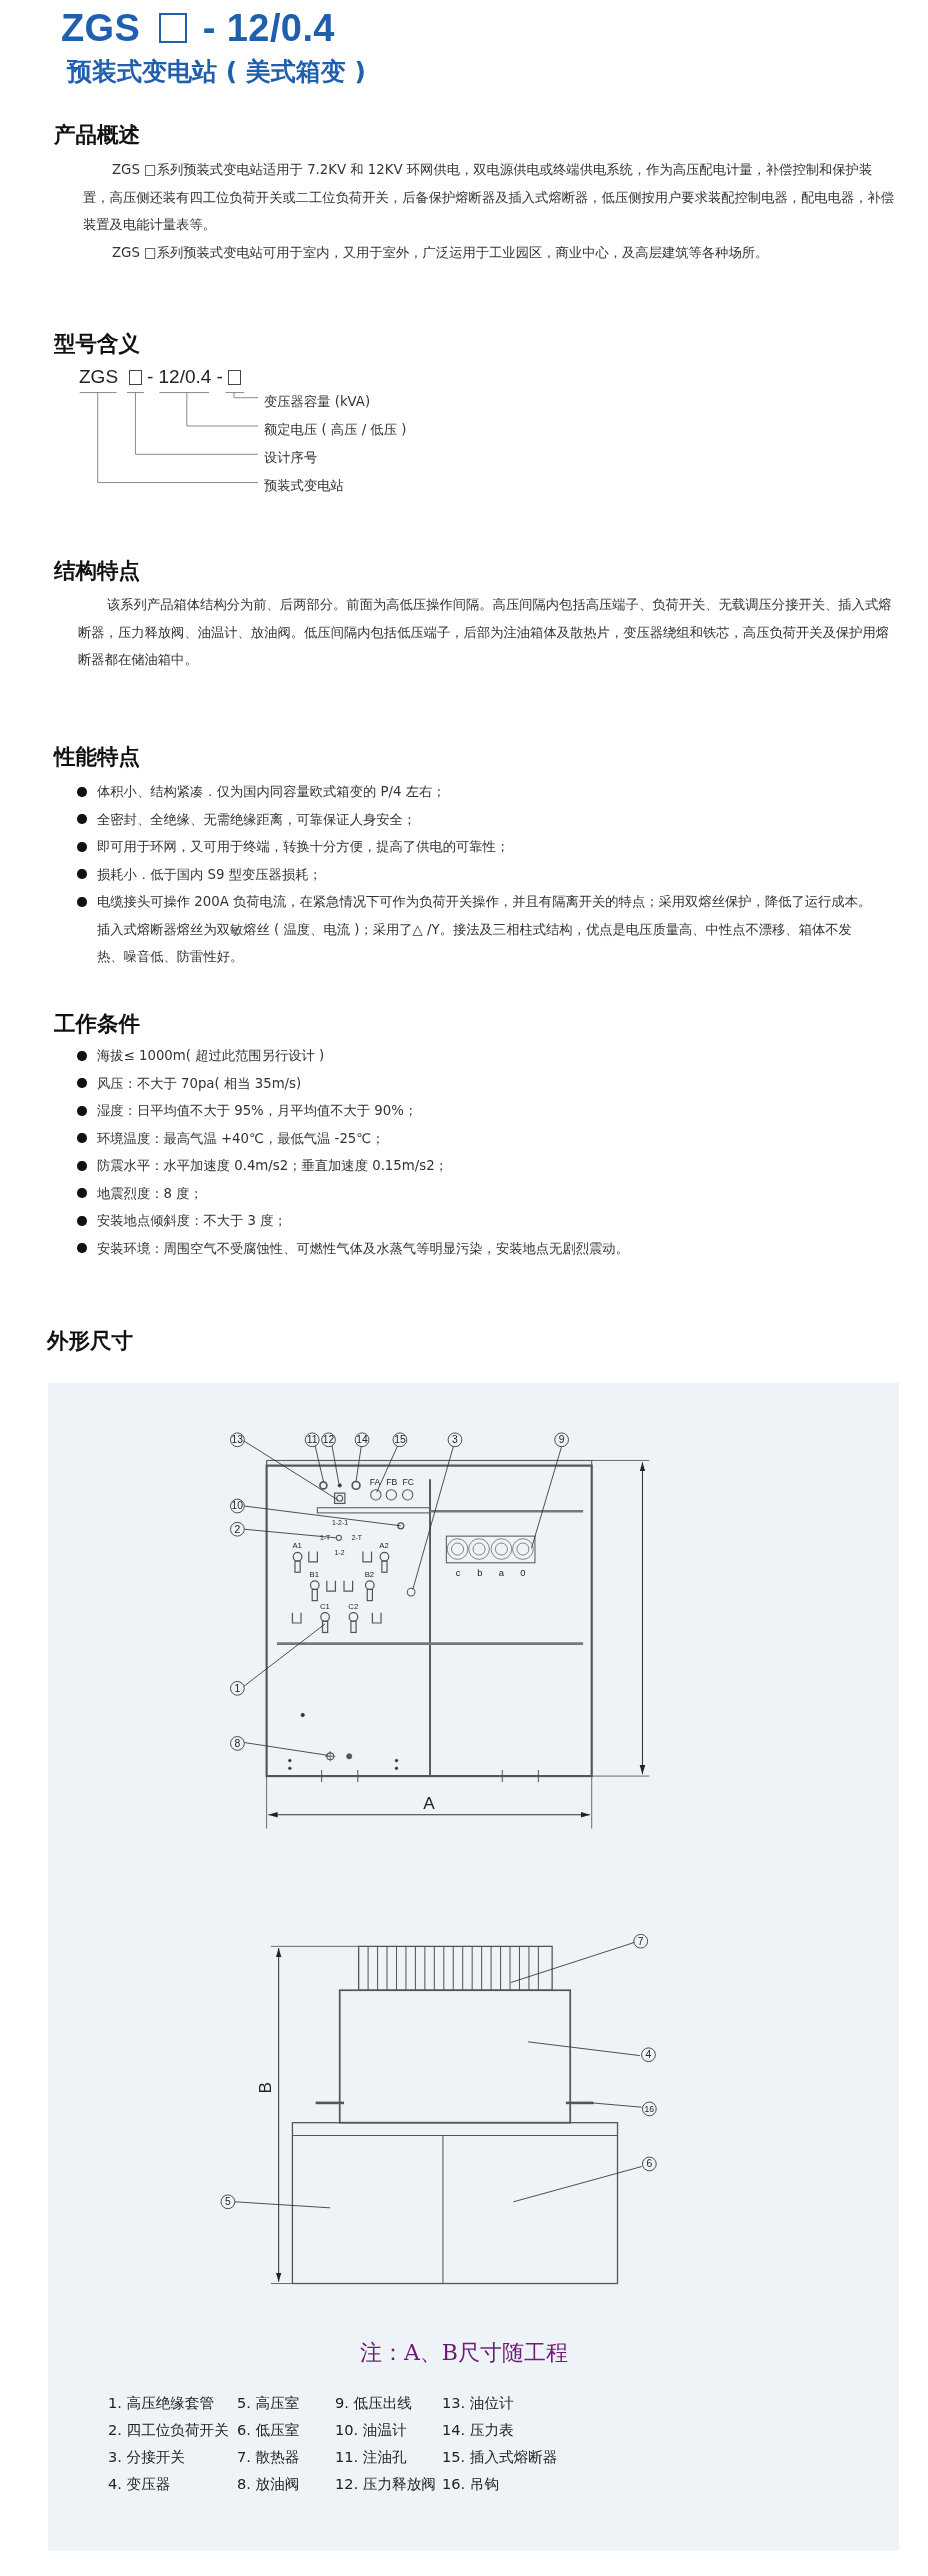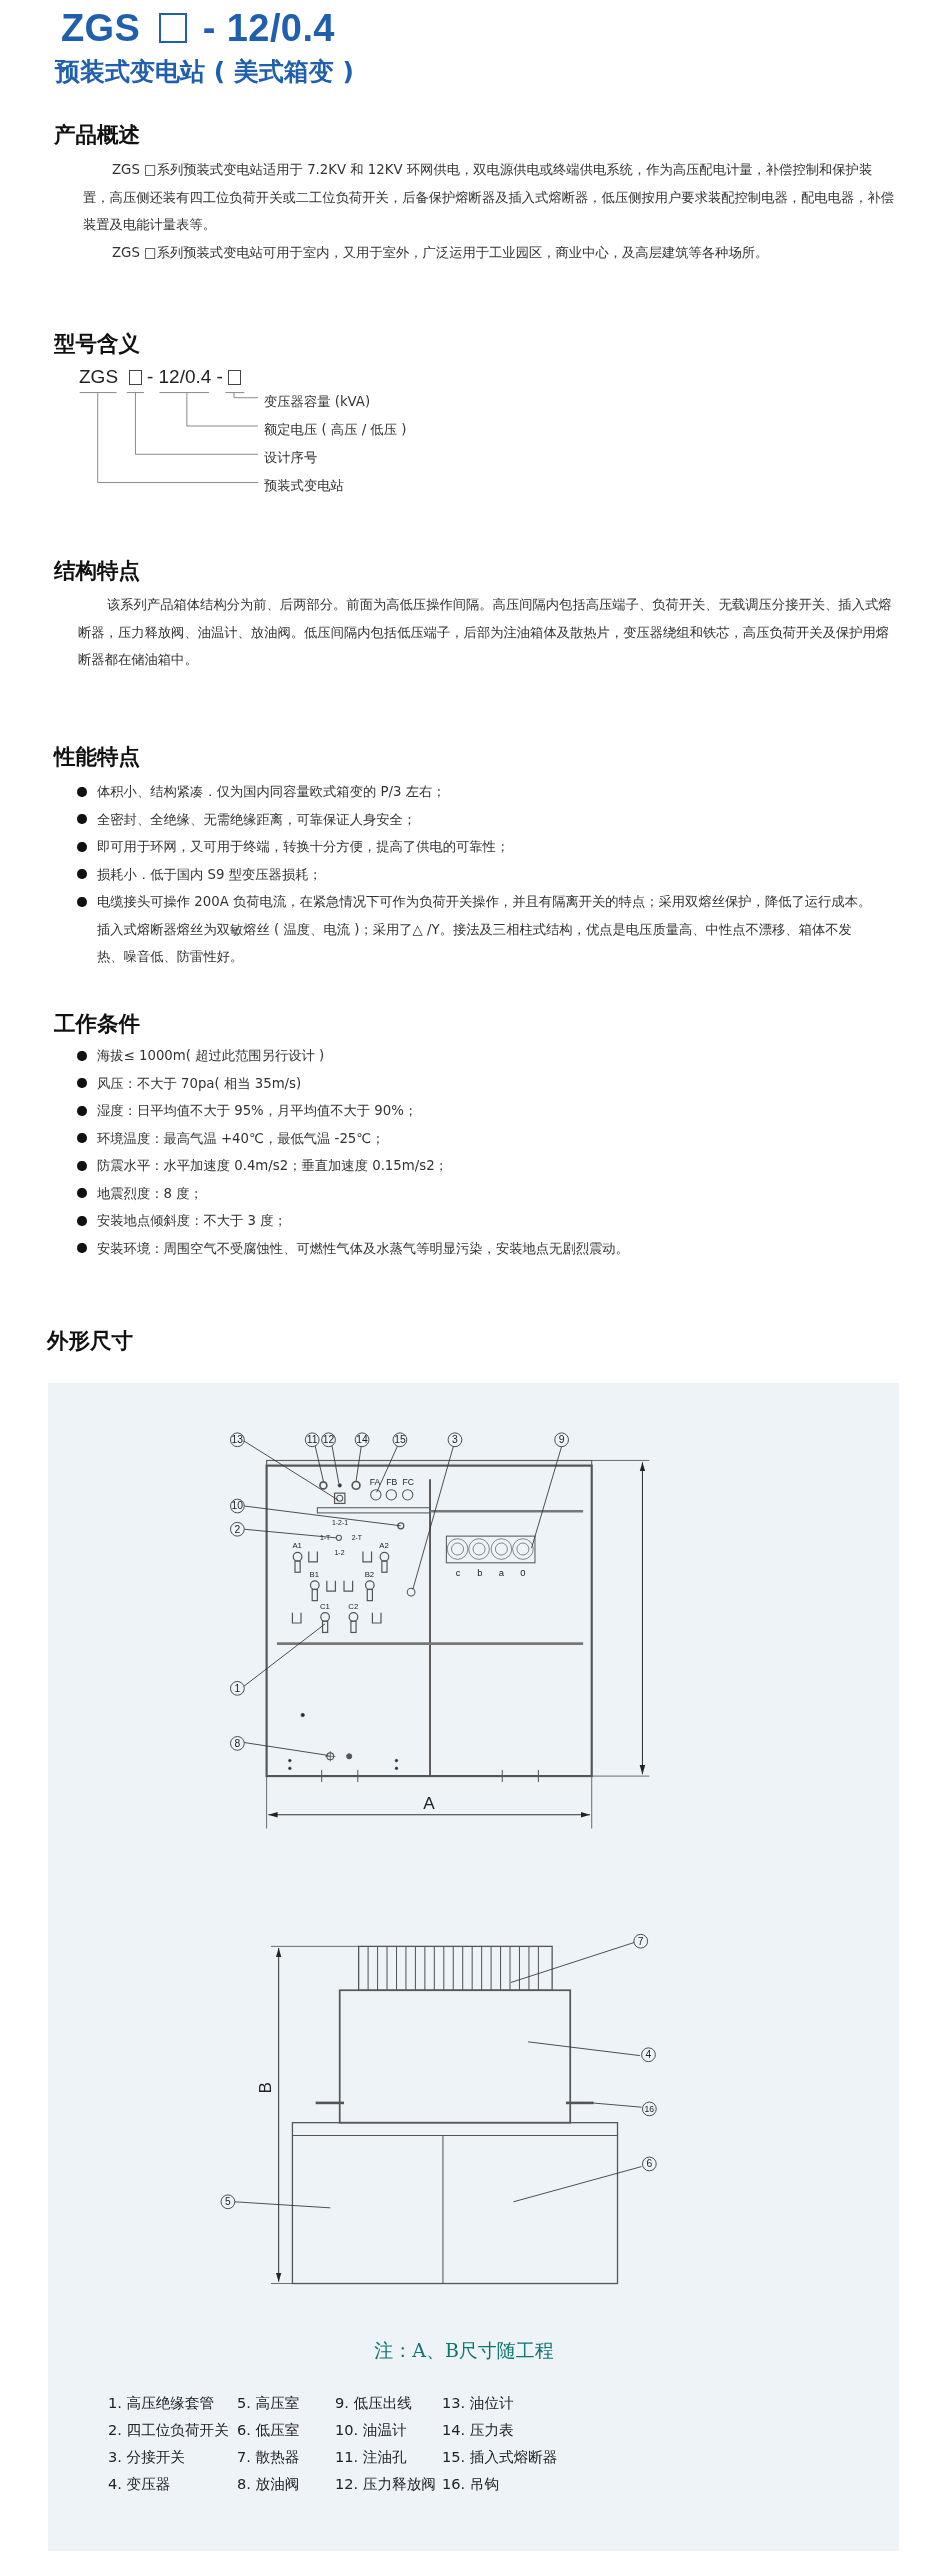--- a/index.html
+++ b/index.html
@@ -3,21 +3,21 @@
 <meta charset="utf-8">
 <style>
   html, body { margin: 0; padding: 0; background: #ffffff; }
   body { width: 928px; height: 2576px; position: relative; overflow: hidden;
          font-family: "DejaVu Sans", "Liberation Sans", sans-serif; color: #222; }
   .abs { position: absolute; }
   .title-model { left: 54px; top: 6.9px; font-family: "Liberation Sans", sans-serif; font-weight: bold;
                  font-size: 38px; color: #1f5fad; letter-spacing: 0.4px; white-space: nowrap; margin-left: 7px; }
   .title-model .box { display: inline-block; width: 28px; height: 30px; border: 2.2px solid #1f5fad;
                       vertical-align: -2.6px; margin: 0 15.5px 0 19px; box-sizing: border-box; }
-  .title-sub { left: 55px; top: 55px; font-size: 25px; font-weight: bold; color: #1f5fad; white-space: nowrap; }
+  .title-sub { left: 67px; top: 55px; font-size: 25px; font-weight: bold; color: #1f5fad; white-space: nowrap; }
   .h2 { font-size: 21.5px; font-weight: bold; color: #111; white-space: nowrap; }
   .para { font-size: 13.3px; line-height: 27.5px; color: #333; text-indent: 29px; margin: 0; }
   .bul { font-size: 13.3px; line-height: 27.5px; color: #333; position: relative; padding-left: 20px; margin: 0; }
   .bul::before { content: ""; position: absolute; left: 0; top: 8.6px; width: 9.5px; height: 10.3px;
                  border-radius: 50%; background: #111; }
   .model-code { font-family: "Liberation Sans", sans-serif; font-size: 19px; color: #222; white-space: nowrap; }
   .model-code .sq { display: inline-block; width: 13px; height: 14.6px; border: 1.3px solid #444;
                     vertical-align: -1.7px; box-sizing: border-box; }
   .legend-lbl { font-size: 14.6px; color: #222; white-space: nowrap; }
   .panel { left: 48px; top: 1383px; width: 851px; height: 1168px; background: #eef3f8; }
@@ -63,21 +63,21 @@
   <div>预装式变电站</div>
 </div>
 
 <div class="abs h2" style="left:54px; top:556px;">结构特点</div>
 <div class="abs" style="left:55px; top:591px; width:815px;margin-left:23px;">
   <p class="para">该系列产品箱体结构分为前、后两部分。前面为高低压操作间隔。高压间隔内包括高压端子、负荷开关、无载调压分接开关、插入式熔断器，压力释放阀、油温计、放油阀。低压间隔内包括低压端子，后部为注油箱体及散热片，变压器绕组和铁芯，高压负荷开关及保护用熔断器都在储油箱中。</p>
 </div>
 
 <div class="abs h2" style="left:54px; top:742px;">性能特点</div>
 <div class="abs" style="left:77px; top:778px; width:796px;">
-  <p class="bul">体积小、结构紧凑．仅为国内同容量欧式箱变的 P/3 左右；</p>
+  <p class="bul">体积小、结构紧凑．仅为国内同容量欧式箱变的 P/4 左右；</p>
   <p class="bul">全密封、全绝缘、无需绝缘距离，可靠保证人身安全；</p>
   <p class="bul">即可用于环网，又可用于终端，转换十分方便，提高了供电的可靠性；</p>
   <p class="bul">损耗小．低于国内 S9 型变压器损耗；</p>
   <p class="bul">电缆接头可操作 200A 负荷电流，在紧急情况下可作为负荷开关操作，并且有隔离开关的特点；采用双熔丝保护，降低了运行成本。插入式熔断器熔丝为双敏熔丝 ( 温度、电流 )；采用了△ /Y。接法及三相柱式结构，优点是电压质量高、中性点不漂移、箱体不发热、噪音低、防雷性好。</p>
 </div>
 
 <div class="abs h2" style="left:54px; top:1009px;">工作条件</div>
 <div class="abs" style="left:77px; top:1042px; width:796px;">
   <p class="bul">海拔≤ 1000m( 超过此范围另行设计 )</p>
   <p class="bul">风压：不大于 70pa( 相当 35m/s)</p>
@@ -317,21 +317,21 @@
         <circle cx="755" cy="2516" r="8" fill="#eef3f8" stroke="#333"></circle>
         <text x="755" y="2520">6</text>
       </g>
     <g>
         <circle cx="265" cy="2560" r="8" fill="#eef3f8" stroke="#333"></circle>
         <text x="265" y="2564">5</text>
       </g>
   </g>
 </svg>
 
-<div class="abs" style="left:0; width:928px; top:2338px; text-align:center; font-size:19px; color:#0f766e; font-family:'DejaVu Serif', serif;">注：A、B尺寸随工程</div>
+<div class="abs" style="left:0; width:928px; top:2338px; text-align:center; font-size:22px; color:#701a75; font-family:'DejaVu Serif', serif;">注：A、B尺寸随工程</div>
 
 <div class="abs" style="left:108px; top:2389px; line-height:27px;">
   <div class="legend-lbl">1. 高压绝缘套管</div>
   <div class="legend-lbl">2. 四工位负荷开关</div>
   <div class="legend-lbl">3. 分接开关</div>
   <div class="legend-lbl">4. 变压器</div>
 </div>
 <div class="abs" style="left:237px; top:2389px; line-height:27px;">
   <div class="legend-lbl">5. 高压室</div>
   <div class="legend-lbl">6. 低压室</div>

